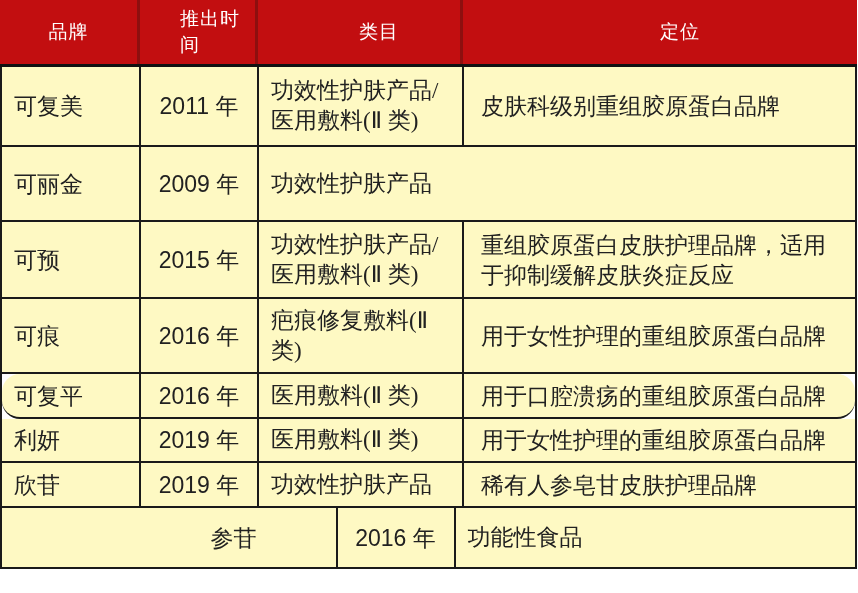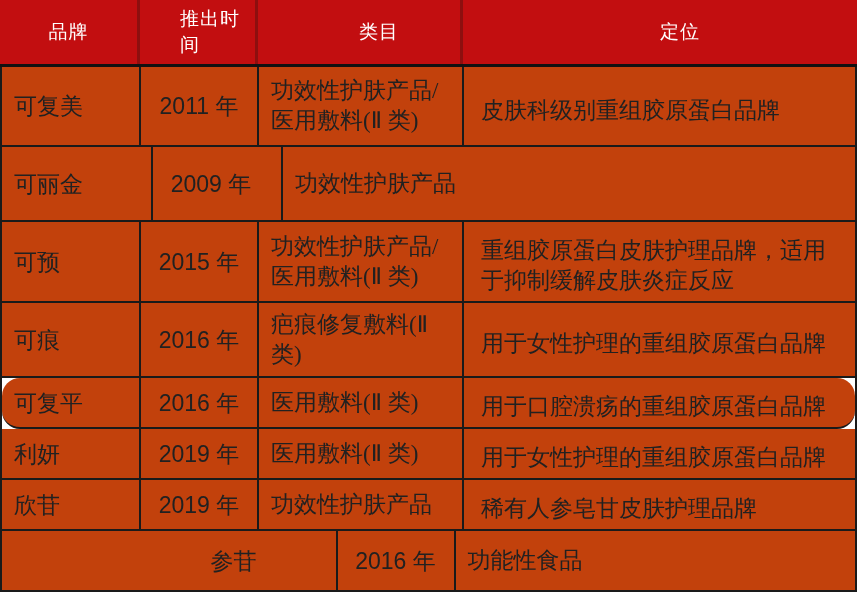--- a/index.html
+++ b/index.html
@@ -32,24 +32,24 @@
   }
   .th + .th{border-left:3px solid var(--header-divider);padding-left:40px;}
   
   .tbody{
     border-left:2px solid var(--border);
     border-right:2px solid var(--border);
   }
   .tr{
     display:flex;
     border-bottom:2px solid var(--border);
-    background:#c2410c;
+    background:#fef9c3;
   }
   .tr:nth-child(1){min-height:80px;}
-  .tr:nth-child(2){min-height:75px;gap:12px;}
+  .tr:nth-child(2){min-height:75px;}
   .tr:nth-child(3){min-height:77px;}
   .tr:nth-child(4){min-height:75px;}
   .tr:nth-child(5){min-height:45px;border-radius:18px;}
   .tr:nth-child(6){min-height:39px;}
   .tr:nth-child(7){min-height:45px;}
   .tr:nth-child(8){min-height:61px;justify-content:center;}
   .td{
     display:flex;align-items:center;
     font-size:23px;line-height:30px;
     color:var(--body-text);
@@ -57,21 +57,21 @@
   .td + .td{border-left:2px solid var(--border);}
   
   .c1{width:137px;flex:0 0 137px;}
   .c2{width:118px;flex:0 0 118px;}
   .c3{width:205px;flex:0 0 205px;}
   .c4{flex:1 1 auto;}
   
   .td.c1{padding-left:12px;}
   .td.c2{justify-content:center;}
   .td.c3{padding:6px 8px 6px 12px;font-family:Liberation Serif, serif;}
-  .td.c4{padding:13px 16px 6px 17px;}
+  .td.c4{padding:6px 16px 6px 17px;}
 </style>
 </head>
 <body>
 
 <div class="tbl">
   <div class="thead">
     <div class="th c1">品牌</div>
     <div class="th c2">推出时间</div>
     <div class="th c3">类目</div>
     <div class="th c4">定位</div>

